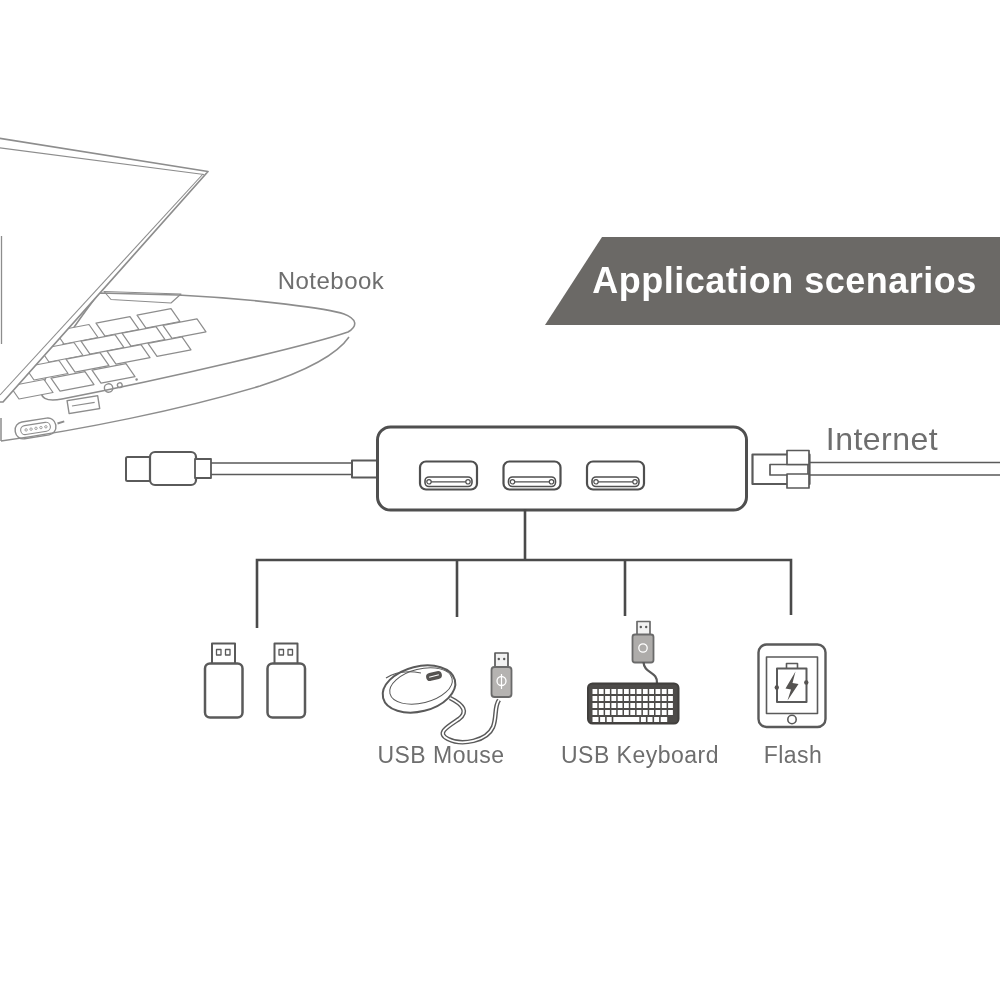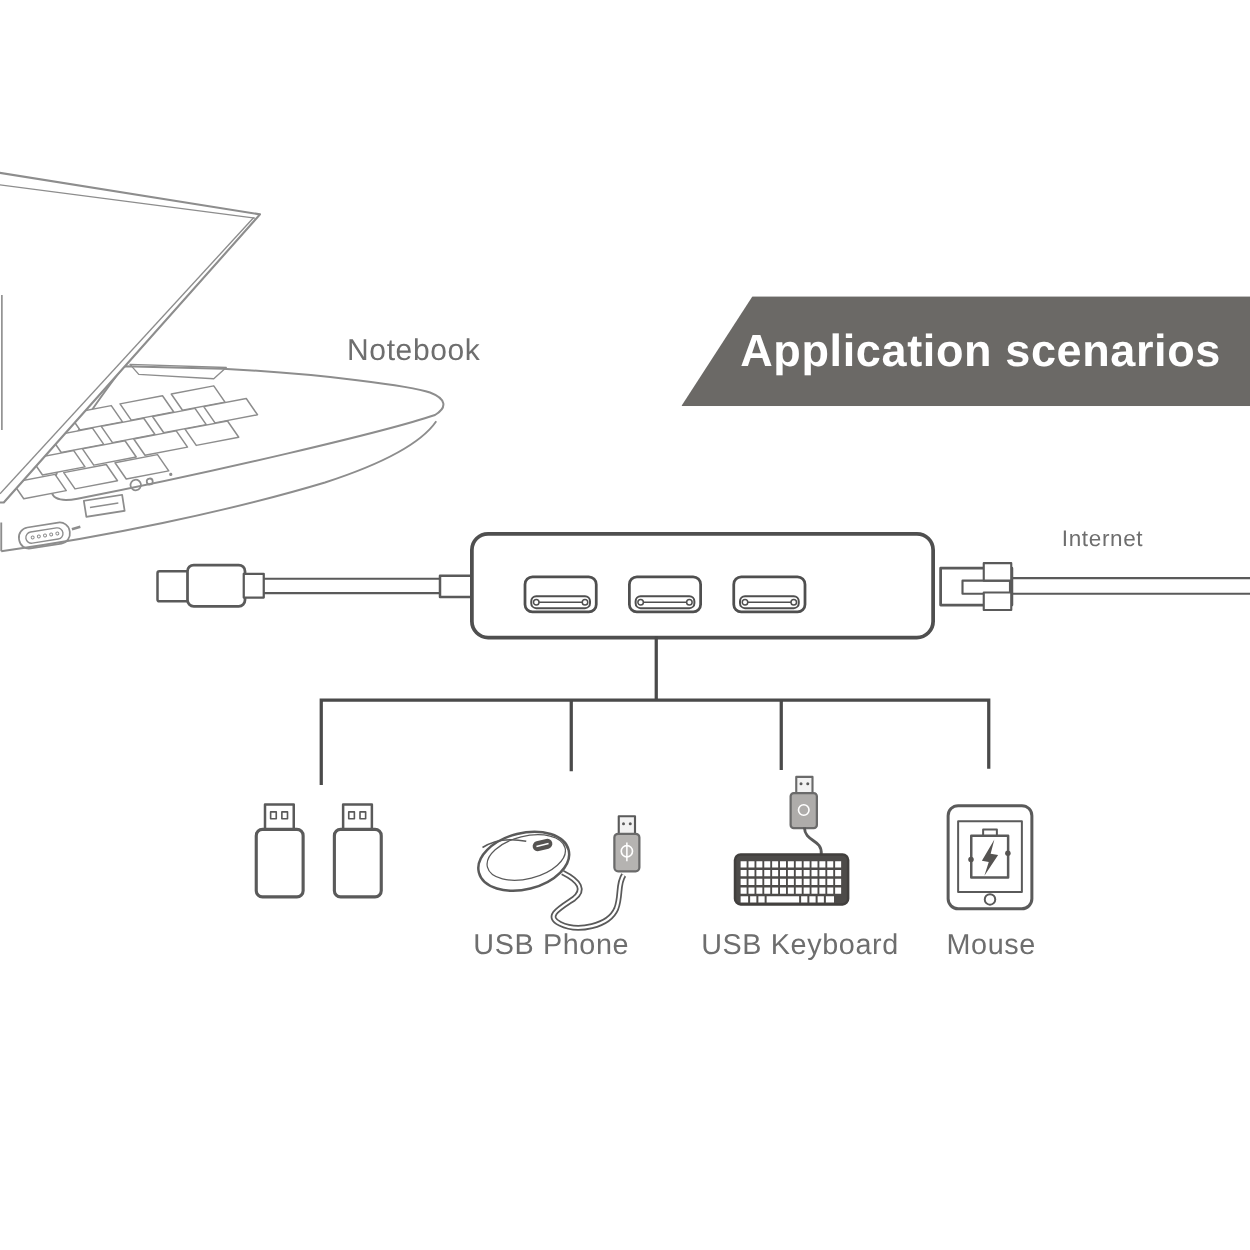--- a/index.html
+++ b/index.html
@@ -6,21 +6,21 @@
   .canvas{
     position:relative;width:1000px;height:1000px;background:#ffffff;overflow:hidden;
     font-family:"Liberation Sans", sans-serif;
   }
   svg{position:absolute;left:0;top:0;}
   .label{
     position:absolute;transform:translateX(-50%);white-space:nowrap;
     color:#6e6e6e;font-size:23px;letter-spacing:0.5px;
   }
   .label-notebook{left:331px;top:267px;font-size:24px;}
-  .label-internet{left:882px;top:421px;font-size:18px;}
+  .label-internet{left:882px;top:421px;font-size:32px;}
   .label-flash{left:255px;top:742px;}
   .label-mouse{left:441px;top:742px;}
   .label-keyboard{left:640px;top:742px;text-align:right;}
   .label-phone{left:793px;top:742px;}
   .banner{
     position:absolute;left:545px;top:237px;width:455px;height:88px;
     background:#6b6966;
     clip-path:polygon(57px 0, 100% 0, 100% 100%, 0 100%);
     display:flex;align-items:center;justify-content:center;
     padding-left:0;box-sizing:border-box;
@@ -34,23 +34,23 @@
 <body>
 
 <div class="canvas">
 
   <div class="banner">
     <span>Application scenarios</span>
   </div>
 
   <div class="label label-notebook">Notebook</div>
   <div class="label label-internet">Internet</div>
-  <div class="label label-mouse">USB Phone</div>
+  <div class="label label-mouse">USB Mouse</div>
   <div class="label label-keyboard">USB Keyboard</div>
-  <div class="label label-phone">Mouse</div>
+  <div class="label label-phone">Flash</div>
 
   <svg width="1000" height="1000" viewBox="0 0 1000 1000">
 
     <g stroke="#8d8d8d" fill="none" stroke-width="1.6" stroke-linejoin="round">
 
       <path d="M99,293 L178,295 C258,299 330,309 344,314 C357,319 358,326 348,332
                C310,345 170,378 62,399 C46,402 39,398 42,388 C52,356 77,322 99,293 Z" fill="#ffffff"></path>
 
       <path d="M104,291.5 L181,294 L171,303 L111,299.5 Z" stroke-width="1.1"></path>
 

